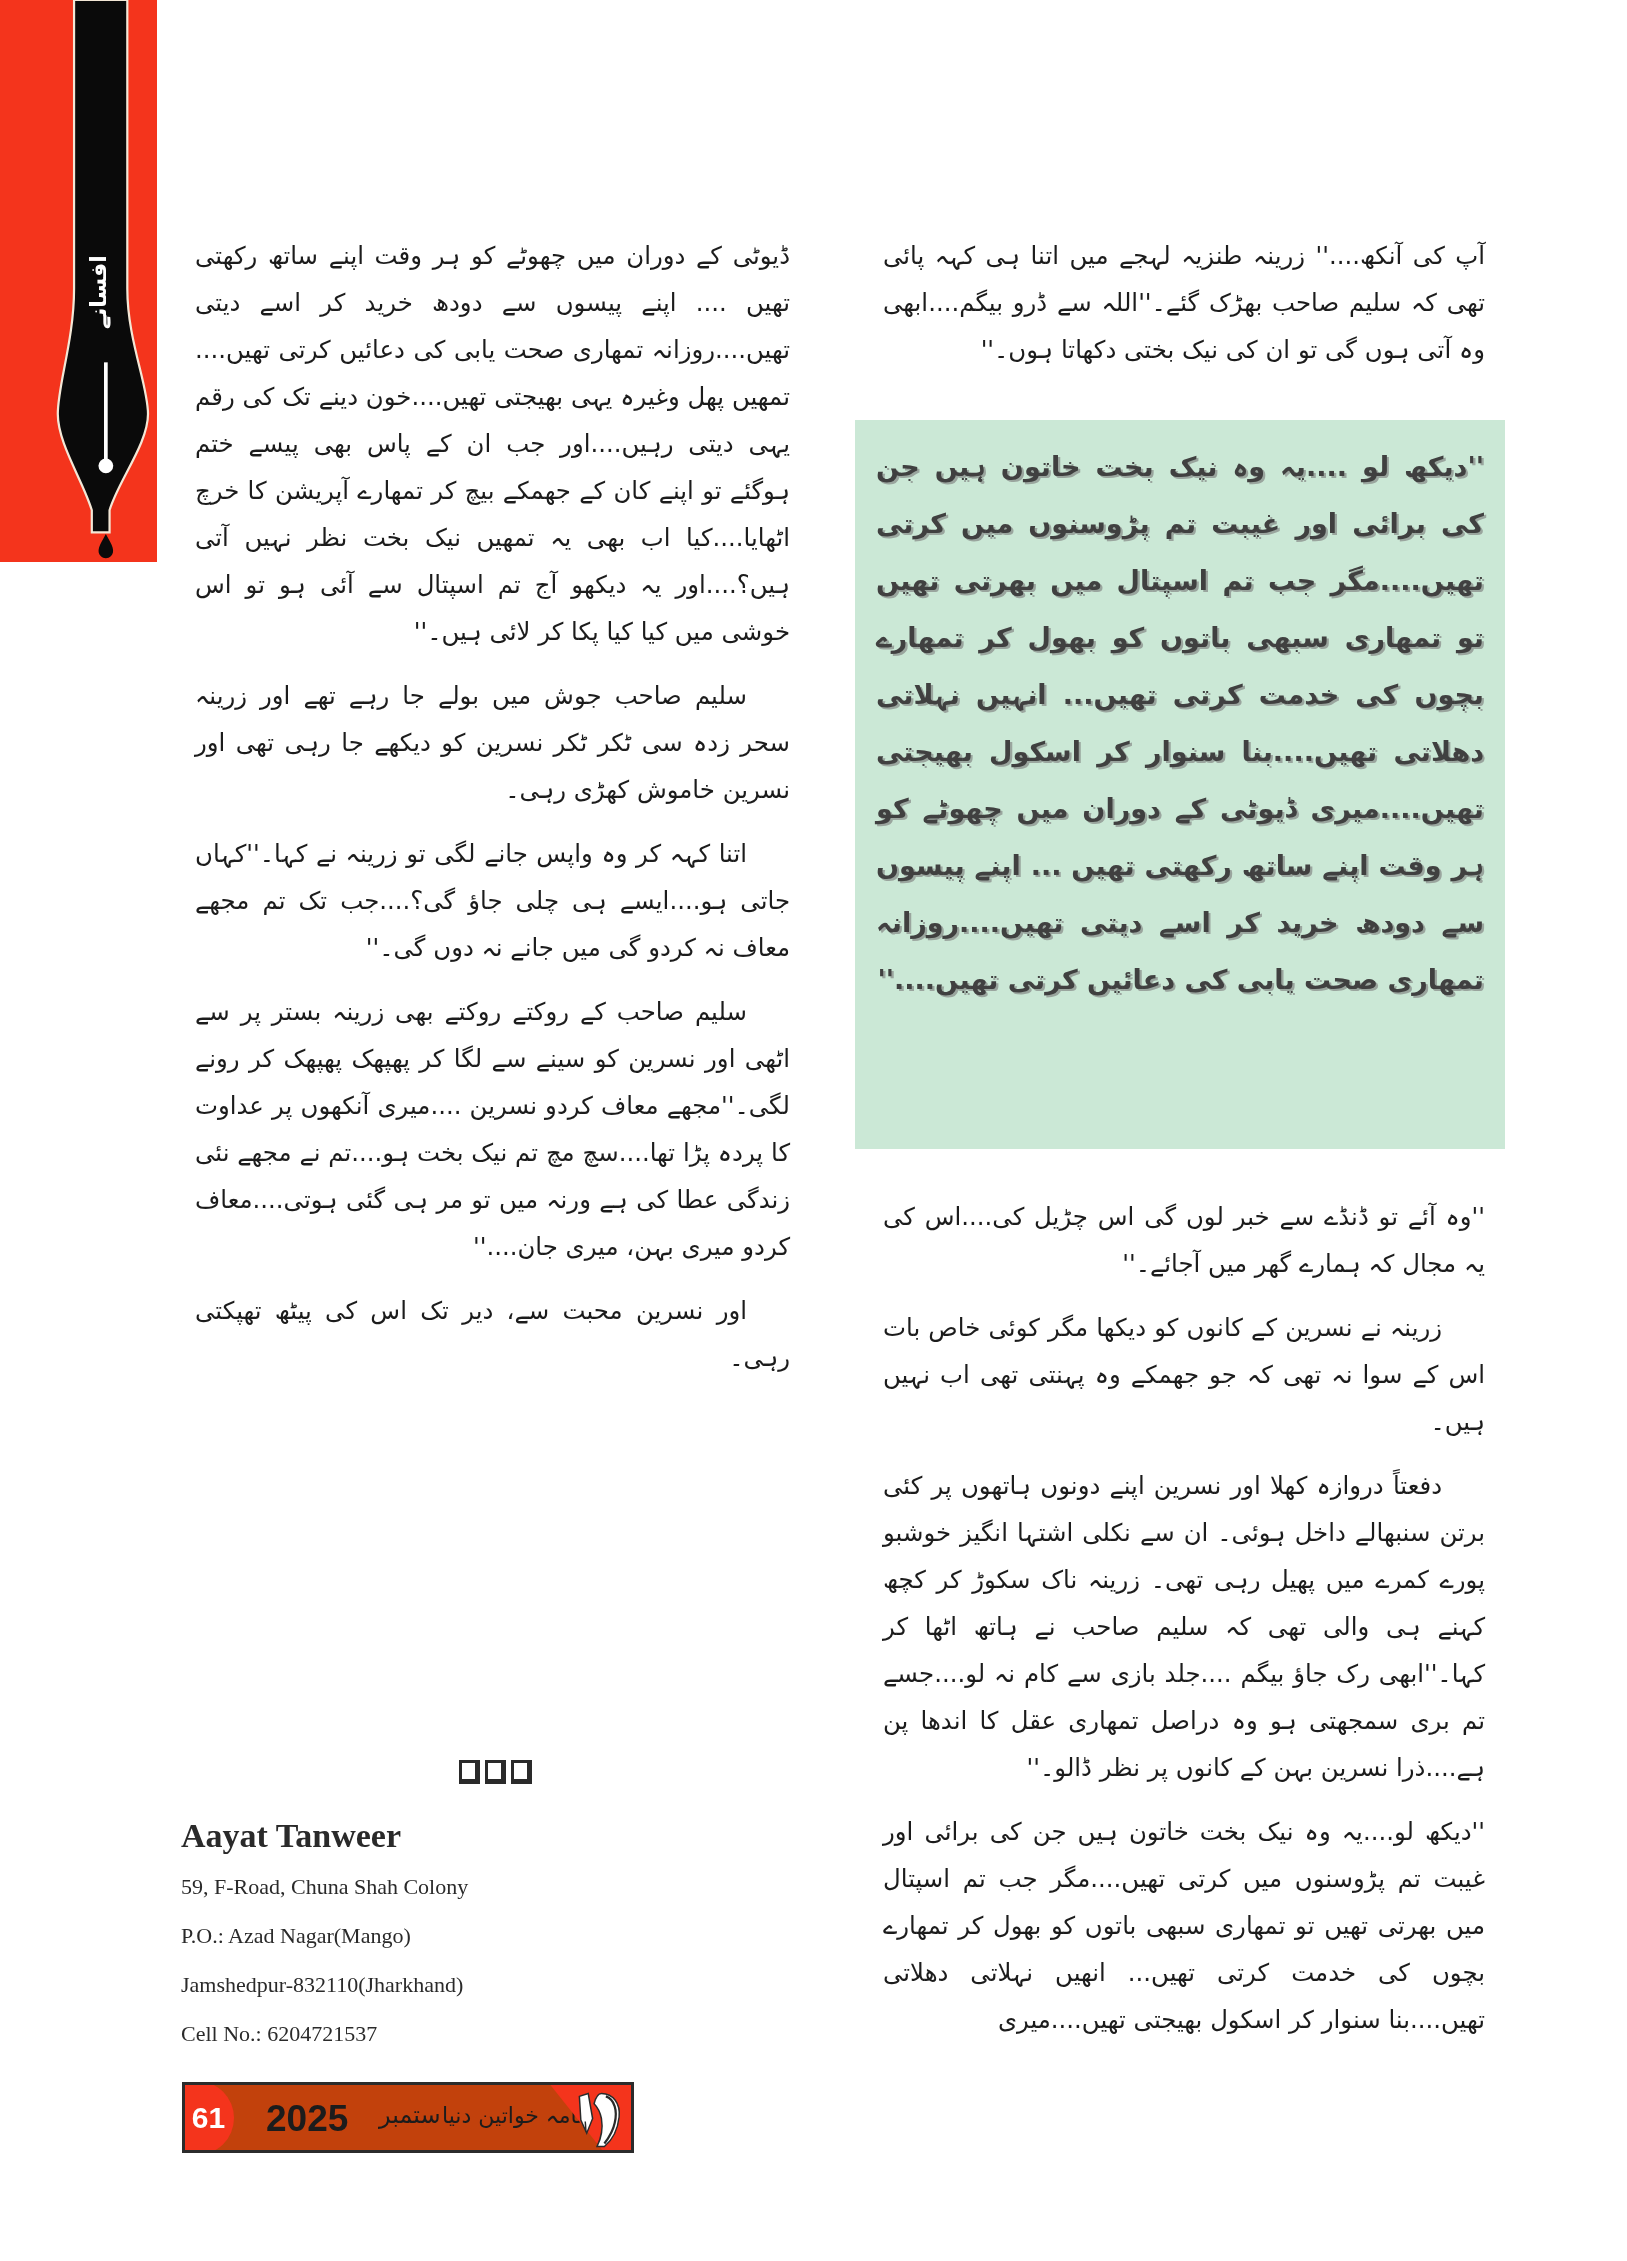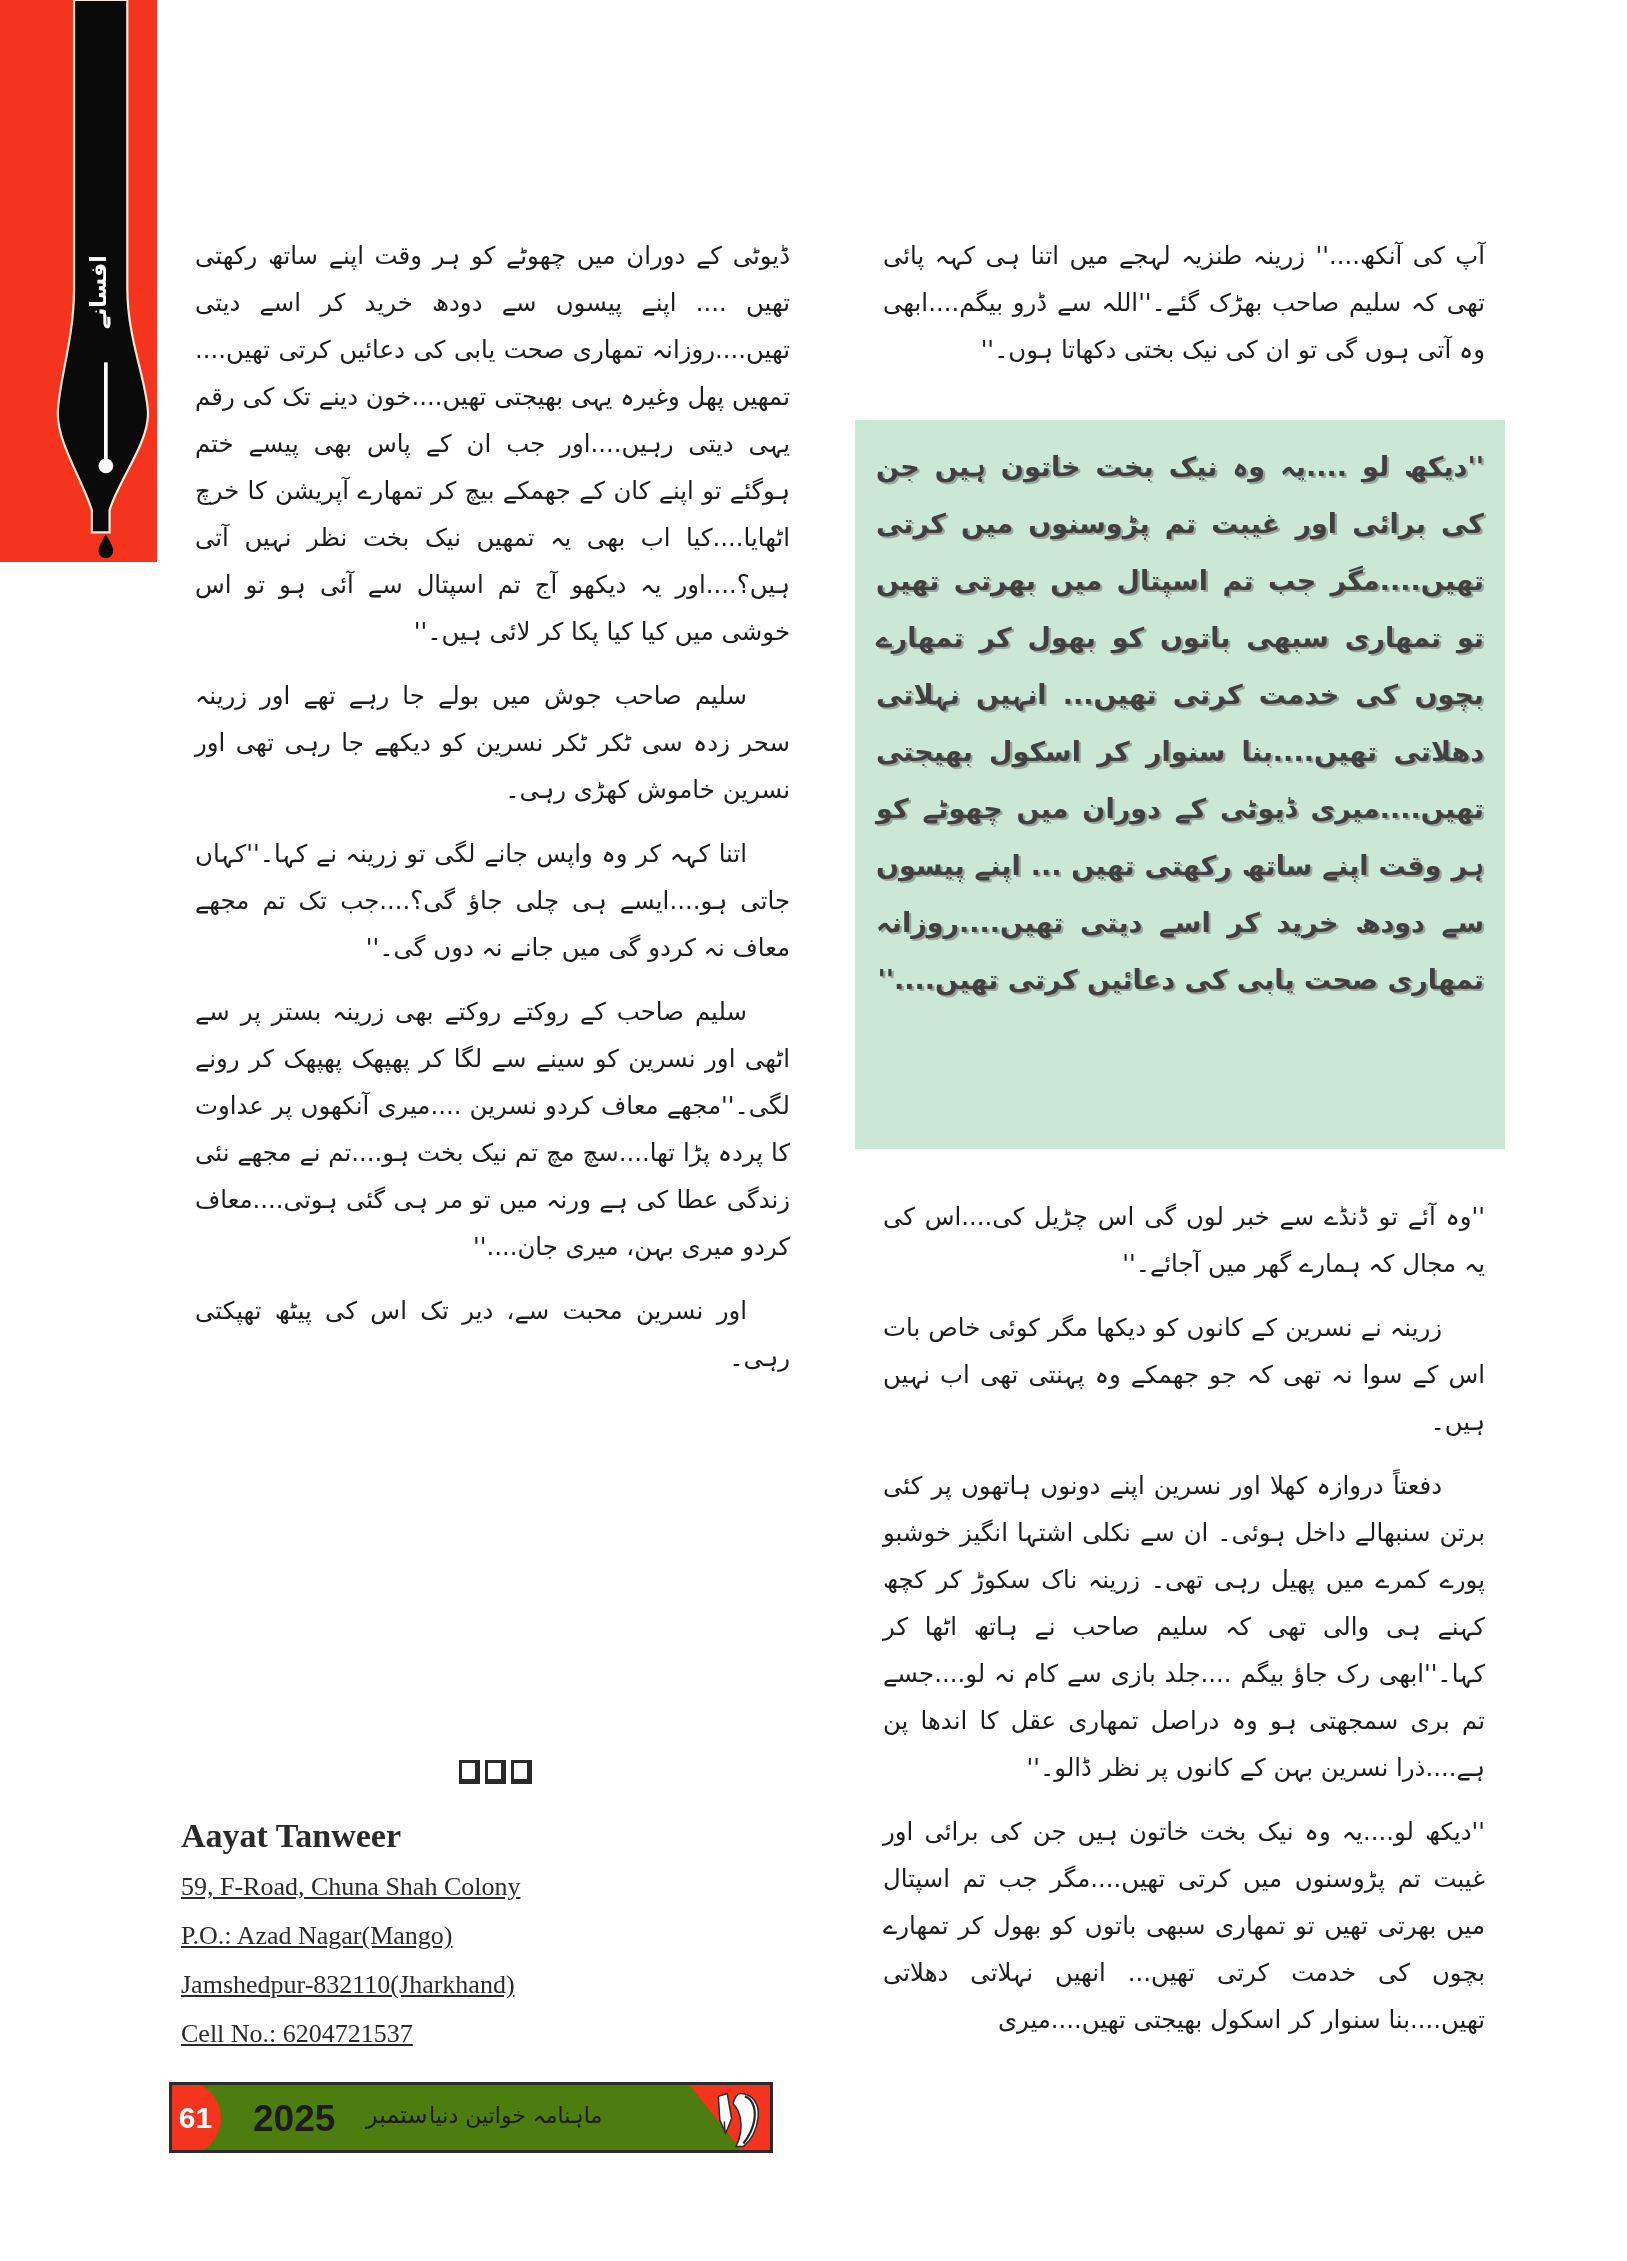--- a/index.html
+++ b/index.html
@@ -52,26 +52,26 @@
     display: block; width: 21px; height: 24.4px; border: 3.7px solid #2a2a2a;
     border-right-width: 5.2px; border-bottom-width: 5.2px; background: #fff;
   }
 
   
   .author {
     position: absolute; left: 181px; top: 1814px; direction: ltr;
     font-family: "Liberation Serif", serif; color: #2a2a2a;
   }
   .author .name { font-size: 34px; font-weight: bold; line-height: 44px; margin-bottom: 4.4px; }
-  .author .line { font-size: 26px; line-height: 49px; text-decoration: underline; }
+  .author .line { font-size: 22px; line-height: 49px; }
 
   
   .footer {
-    position: absolute; left: 169px; top: 2082px; width: 604px; height: 71px;
-    border: 3.7px solid #2b2b2b; background: #4d7c0f; overflow: hidden;
+    position: absolute; left: 182px; top: 2082px; width: 452px; height: 71px;
+    border: 3.7px solid #2b2b2b; background: #c2410c; overflow: hidden;
   }
   .footer .page-num-bg {
     position: absolute; left: -4.4px; top: -4.4px; width: 53px; height: 74px;
     background: #f4341c; border-radius: 0 37px 37px 0;
   }
   .footer .page-num {
     position: absolute; left: 3px; top: 16.3px; width: 41px; text-align: center;
     font-family: "Liberation Sans", sans-serif; font-weight: bold; font-size: 30px; color: #fff;
   }
   .footer .year {

